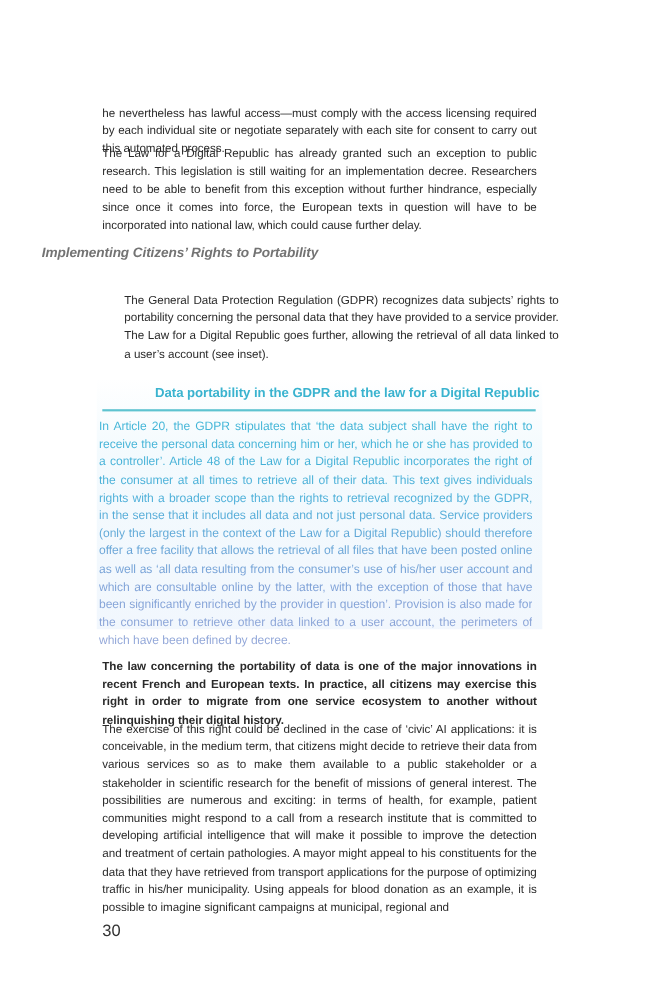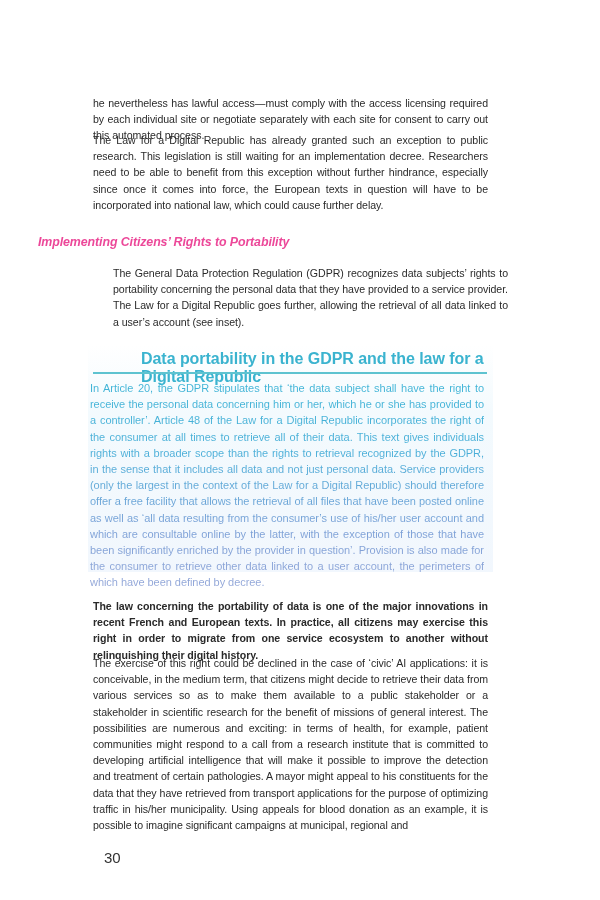--- a/index.html
+++ b/index.html
@@ -33,43 +33,43 @@
     }
     .p1 { top: 95px; }
     .p2 { top: 132px; }
     .p3 { top: 265px; margin-left: 20px; }
     .p4 { top: 598px; font-weight: bold; }
     .p5 { top: 655px; }
 
     .section-heading {
       position: absolute;
       left: 38px;
-      top: 235px;
+      top: 223px;
       margin: 0;
       font-size: 12.4px;
       font-weight: bold;
       font-style: italic;
-      color: #ec4899;
+      color: #737373;
       letter-spacing: -0.1px;
     }
 
     .inset {
       position: absolute;
       left: 88px;
       top: 344px;
       width: 405px;
       height: 228px;
       background: linear-gradient(180deg, rgba(238,250,253,0.0) 0%, rgba(238,248,253,0.7) 30%, rgba(240,246,253,0.9) 100%);
     }
     .inset-title {
       position: absolute;
       left: 5px;
       top: 6px;
       margin: 0;
-      font-size: 16px;
+      font-size: 12px;
       font-weight: bold;
       color: #3ab3cf;
       letter-spacing: -0.05px;
       padding-left: 48px;
     }
     .inset-rule {
       position: absolute;
       left: 5px;
       top: 28px;
       width: 394px;
@@ -89,21 +89,21 @@
       background: linear-gradient(180deg, #3db4d6 0%, #4aaed8 35%, #7a9fd6 70%, #93a6d8 100%);
       -webkit-background-clip: text;
       background-clip: text;
       color: transparent;
     }
 
     .page-number {
       position: absolute;
       left: 93px;
       top: 838px;
-      margin: 11px;
+      margin: 0;
       font-size: 15px;
       color: #333333;
     }
   </style>
 </head>
 <body>
 
 <div class="page">
 
   <p class="body-text p1">he nevertheless has lawful access—must comply with the access licensing required by each individual site or negotiate separately with each site for consent to carry out this automated process.</p>

